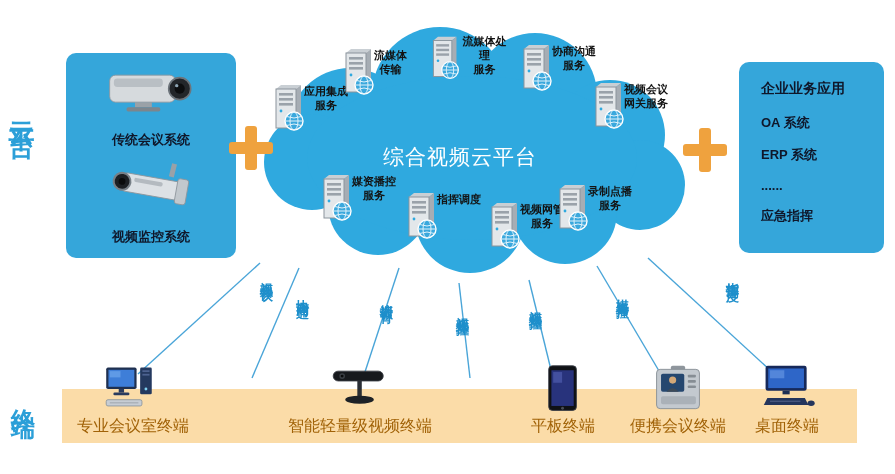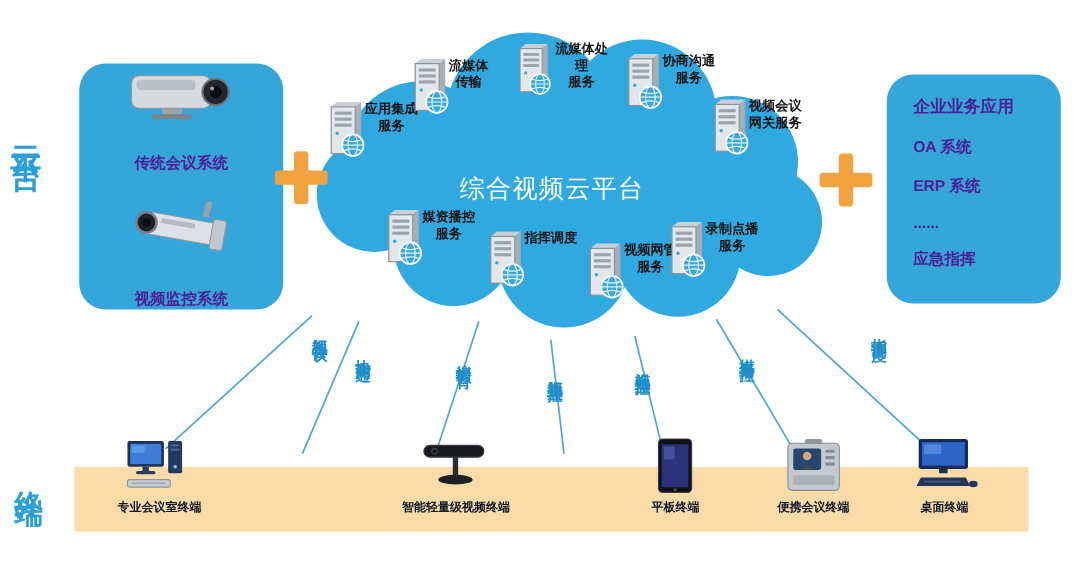--- a/index.html
+++ b/index.html
@@ -5,24 +5,24 @@
   html,body { margin:0; padding:0; background:#ffffff; }
   .stage { position:relative; width:895px; height:474px; overflow:hidden; background:#fff;
            font-family:"Liberation Sans","DejaVu Sans",sans-serif; }
   .bg { position:absolute; left:0; top:0; width:895px; height:474px; }
 
   .side-label { position:absolute; writing-mode:vertical-rl; text-orientation:upright;
                 font-weight:bold; color:#2b9fd8; }
   .side-cloud { left:5px; top:102px; font-size:26px; letter-spacing:5px; }
   .side-terminal { left:7px; top:390px; font-size:24px; letter-spacing:5px; }
 
-  .panel { position:absolute; background:#35a6da; border-radius:22px; color:#4c1d95; }
+  .panel { position:absolute; background:#35a6da; border-radius:10px; color:#0f172a; }
   .panel-left { left:66px; top:53px; width:170px; height:205px; box-sizing:border-box;
                 display:flex; flex-direction:column; align-items:center;
-                justify-content:space-between; padding:0 8px; }
+                justify-content:space-between; padding:12px 8px; }
   .panel-left .img { width:116px; height:54px; }
   .panel-left .cap { font-size:13px; font-weight:bold; }
 
   .panel-right { left:739px; top:62px; width:145px; height:191px; box-sizing:border-box;
                  padding:18px 0 0 22px; }
   .panel-right .title { font-size:14px; font-weight:bold; margin-bottom:16px; }
   .panel-right .item { font-size:13px; font-weight:bold; margin-bottom:14px; }
 
   .plus { position:absolute; width:44px; height:44px; }
   .plus::before { content:""; position:absolute; left:50%; top:0; width:12px; height:100%;
@@ -42,21 +42,21 @@
   .svc-label span { display:block; }
 
   .conn-label { position:absolute; writing-mode:vertical-rl; text-orientation:upright;
                 color:#1e8fcb; font-weight:bold; font-size:13px; letter-spacing:2px; }
 
   .band { position:absolute; left:62px; top:389px; width:795px; height:54px; background:#fbdca8; }
 
   .terminal { position:absolute; top:364px; width:128px; display:flex; flex-direction:column;
               align-items:center; }
   .terminal svg { width:58px; height:50px; }
-  .term-label { font-size:10px; font-weight:bold; color:#0f172a; margin-top:2px; white-space:nowrap; }
+  .term-label { font-size:16px; font-weight:normal; color:#a16207; margin-top:2px; white-space:nowrap; }
 </style>
 </head>
 <body>
 
 <svg width="0" height="0" style="position:absolute">
   <defs>
     <symbol id="sym-server" viewBox="0 0 36 48">
       <polygon points="8,5 28,5 33,1 13,1" fill="#c9cfd4"></polygon>
       <polygon points="28,5 33,1 33,40 28,44" fill="#a6adb4"></polygon>
       <rect x="8" y="5" width="20" height="39" fill="#e3e7ea" stroke="#8b949c" stroke-width="1"></rect>
@@ -303,21 +303,21 @@
   <div class="conn-label" style="left:723px;top:272px">指挥调度</div>
 
   <div class="band"></div>
 
   <div class="terminal" style="left:69px">
     <svg viewBox="0 0 64 56">
         <use href="#sym-confpc"></use>
       </svg>
     <div class="term-label">专业会议室终端</div>
   </div>
-  <div class="terminal" style="left:316px">
+  <div class="terminal" style="left:296px">
     <svg viewBox="0 0 64 56">
         <use href="#sym-videobar"></use>
       </svg>
     <div class="term-label">智能轻量级视频终端</div>
   </div>
   <div class="terminal" style="left:499px">
     <svg viewBox="0 0 64 56">
         <use href="#sym-tablet"></use>
       </svg>
     <div class="term-label">平板终端</div>

